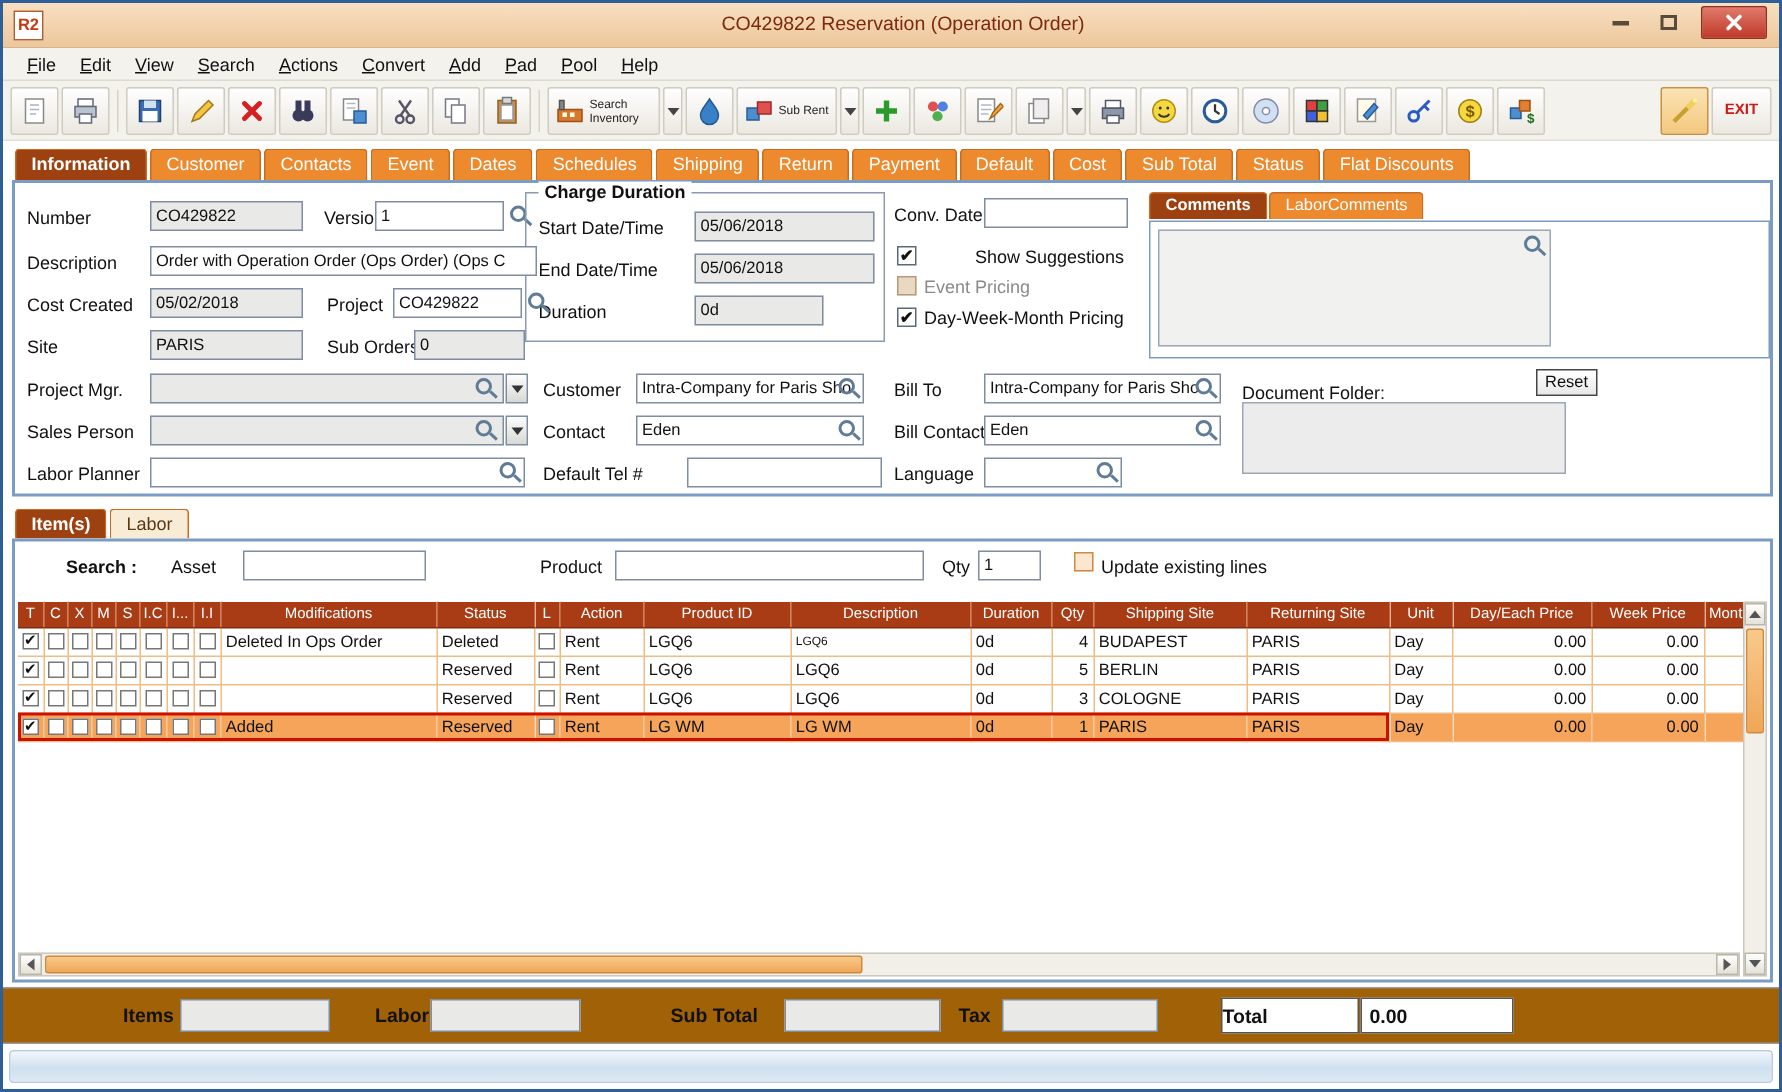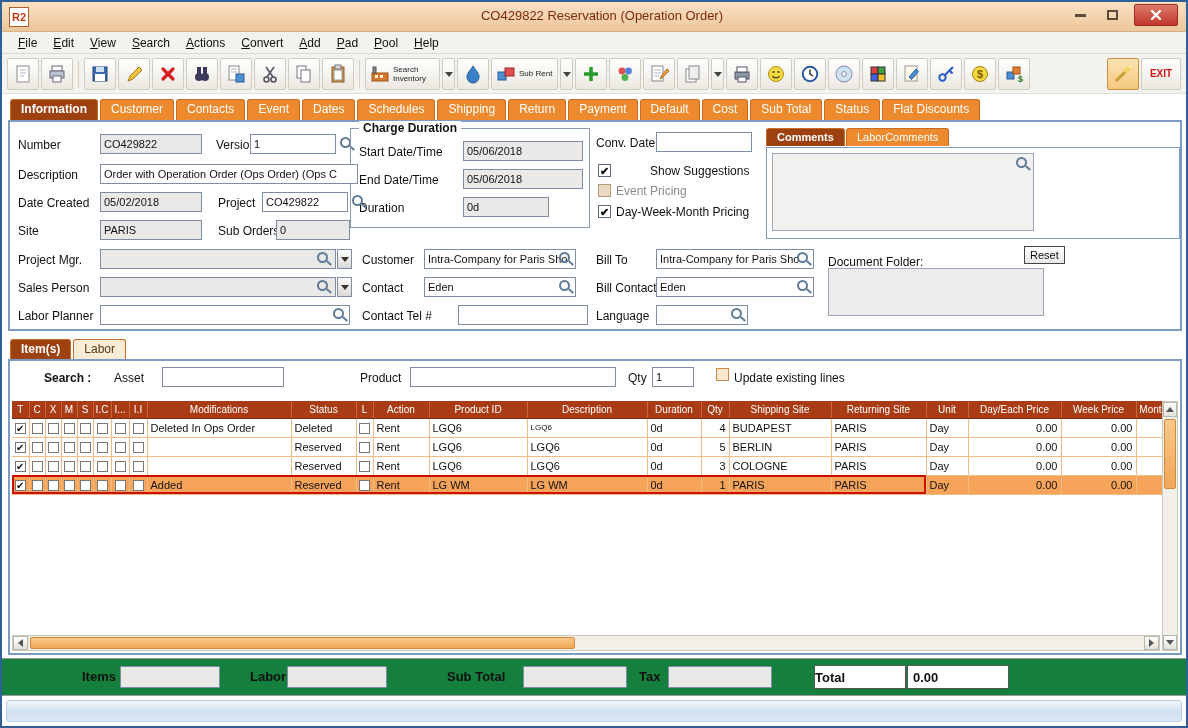--- a/index.html
+++ b/index.html
@@ -84,21 +84,21 @@
   
   .sb{position:absolute;background:#f1efe8;border:1px solid #cbc8bd;}
   .sbbtn{position:absolute;background:linear-gradient(#fff,#e4e1d8);border:1px solid #b9b6aa;
       display:flex;align-items:center;justify-content:center;}
   .t-up{width:0;height:0;border:4px solid transparent;border-bottom:5px solid #555;margin-bottom:4px;}
   .t-dn{width:0;height:0;border:4px solid transparent;border-top:5px solid #555;margin-top:4px;}
   .t-lf{width:0;height:0;border:4px solid transparent;border-right:5px solid #555;margin-right:4px;}
   .t-rt{width:0;height:0;border:4px solid transparent;border-left:5px solid #555;margin-left:4px;}
   .thumb{position:absolute;background:linear-gradient(#f8c98c,#f0a657);border:1px solid #d08a3e;border-radius:2px;}
   
-  .footer{position:absolute;left:0;top:656px;width:100%;height:38px;background:#15803d;
+  .footer{position:absolute;left:0;top:656px;width:100%;height:38px;background:#a16207;
       border-top:1px solid #9a9a9a;border-bottom:1px solid #9a9a9a;}
   .flbl{position:absolute;font-size:13px;font-weight:bold;}
   .finp{position:absolute;height:22px;border:1px solid #7f8da2;background:#e9e9e8;}
   .totbox{position:absolute;height:24px;border:1px solid #555;background:#fff;font-size:13px;font-weight:bold;
       display:flex;align-items:center;}
   .statusbar{position:absolute;left:4px;right:4px;bottom:4px;height:22px;border:1px solid #b9cde2;border-radius:3px;
       background:linear-gradient(#f2f7fc,#cfe0ef 55%,#dde9f4);}
 </style>
 </head>
 <body>
@@ -378,21 +378,21 @@
     <span class="tab sel" style="position:absolute;left:756px;top:6px;line-height:17px;font-size:11px">Comments</span>
     <span class="tab" style="position:absolute;left:836px;top:6px;line-height:17px;font-size:11px">LaborComments</span>
     <div class="cbox" style="left:756px;top:25px;width:414px;height:92px">
       <div class="ctext" style="left:5px;top:5px;width:262px;height:78px"></div>
       <span class="mag" style="left:248px;top:8px"></span>
     </div>
 
     <span class="lbl" style="left:8px;top:46px">Description</span>
     <input class="inp" style="left: 90px; top: 42px; width: 258px;" value="Order with Operation Order (Ops Order) (Ops C">
 
-    <span class="lbl" style="left:8px;top:74px">Date Created</span>
+    <span class="lbl" style="left:8px;top:74px">Cost Created</span>
     <input class="inp ro" style="left: 90px; top: 70px; width: 102px;" value="05/02/2018">
     <span class="lbl" style="left:208px;top:74px">Project</span>
     <input class="inp" style="left: 252px; top: 70px; width: 86px;" value="CO429822">
     <span class="mag" style="left:341px;top:72px"></span>
 
     <span class="lbl" style="left:8px;top:102px">Site</span>
     <input class="inp ro" style="left: 90px; top: 98px; width: 102px;" value="PARIS">
     <span class="lbl" style="left:208px;top:102px">Sub Orders</span>
     <input class="inp ro" style="left: 266px; top: 98px; width: 74px;" value="0">
 
@@ -421,21 +421,21 @@
     <span class="rstbtn" style="left:1014px;top:124px">Reset</span>
     <div class="docarea" style="left:818px;top:146px;width:216px;height:48px"></div>
 
     <span class="lbl" style="left:352px;top:159px">Contact</span>
     <input class="inp" style="left: 414px; top: 155px; width: 152px;" value="Eden">
     <span class="mag" style="left:548px;top:157px"></span>
     <span class="lbl" style="left:586px;top:159px">Bill Contact</span>
     <input class="inp" style="left: 646px; top: 155px; width: 158px;" value="Eden">
     <span class="mag" style="left:786px;top:157px"></span>
 
-    <span class="lbl" style="left:352px;top:187px">Contact Tel #</span>
+    <span class="lbl" style="left:352px;top:187px">Default Tel #</span>
     <input class="inp" style="left: 448px; top: 183px; width: 130px;" value="">
     <span class="lbl" style="left:586px;top:187px">Language</span>
     <input class="inp" style="left: 646px; top: 183px; width: 92px;" value="">
     <span class="mag" style="left:720px;top:185px"></span>
   </div>
 
   <div style="position:absolute;left:8px;top:337px;display:flex;gap:2px">
     <span class="tab sel">Item(s)</span>
     <span class="tab cream">Labor</span>
   </div>

